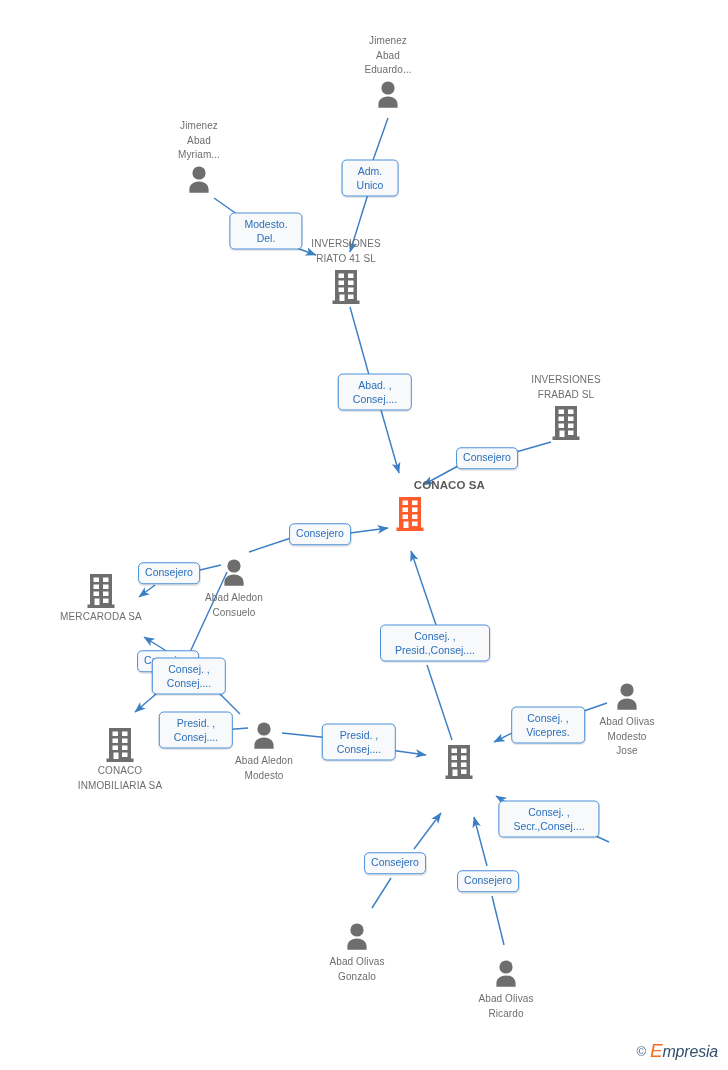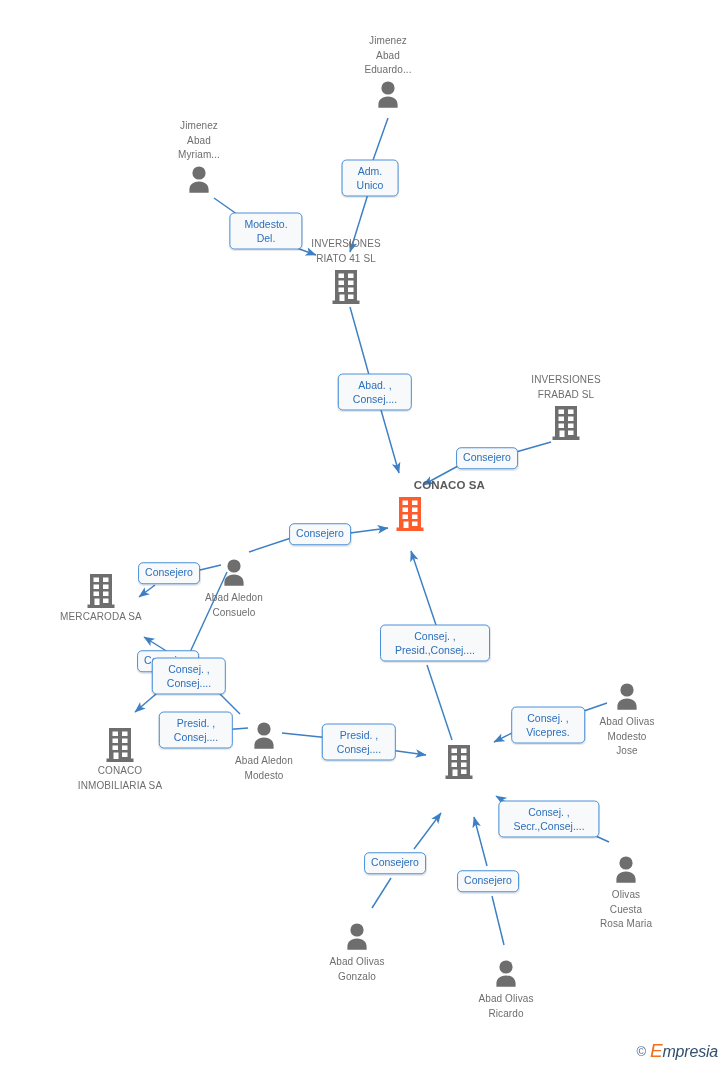--- a/index.html
+++ b/index.html
@@ -303,29 +303,20 @@
   <div class="node person" style="left:627px; top:680px;">
     <svg class="node-icon" width="34" height="34" viewBox="0 0 34 34">
       <circle cx="17" cy="10" r="6.6" fill="#6E6E6E"></circle>
       <path d="M17 18.4c-6.4 0-9.6 3.6-9.6 8.2v3.2h19.2v-3.2c0-4.6-3.2-8.2-9.6-8.2z" fill="#6E6E6E"></path>
     </svg>
     <div class="node-label">Abad Olivas
 Modesto
 Jose</div>
   </div>
 
-  <div class="node person" style="left:626px; top:853px;">
-    <svg class="node-icon" width="34" height="34" viewBox="0 0 34 34">
-      <circle cx="17" cy="10" r="6.6" fill="#6E6E6E"></circle>
-      <path d="M17 18.4c-6.4 0-9.6 3.6-9.6 8.2v3.2h19.2v-3.2c0-4.6-3.2-8.2-9.6-8.2z" fill="#6E6E6E"></path>
-    </svg>
-    <div class="node-label">Olivas
-Cuesta
-Rosa Maria</div>
-  </div>
 
   <div class="node person" style="left:357px; top:920px;">
     <svg class="node-icon" width="34" height="34" viewBox="0 0 34 34">
       <circle cx="17" cy="10" r="6.6" fill="#6E6E6E"></circle>
       <path d="M17 18.4c-6.4 0-9.6 3.6-9.6 8.2v3.2h19.2v-3.2c0-4.6-3.2-8.2-9.6-8.2z" fill="#6E6E6E"></path>
     </svg>
     <div class="node-label">Abad Olivas
 Gonzalo</div>
   </div>
 

